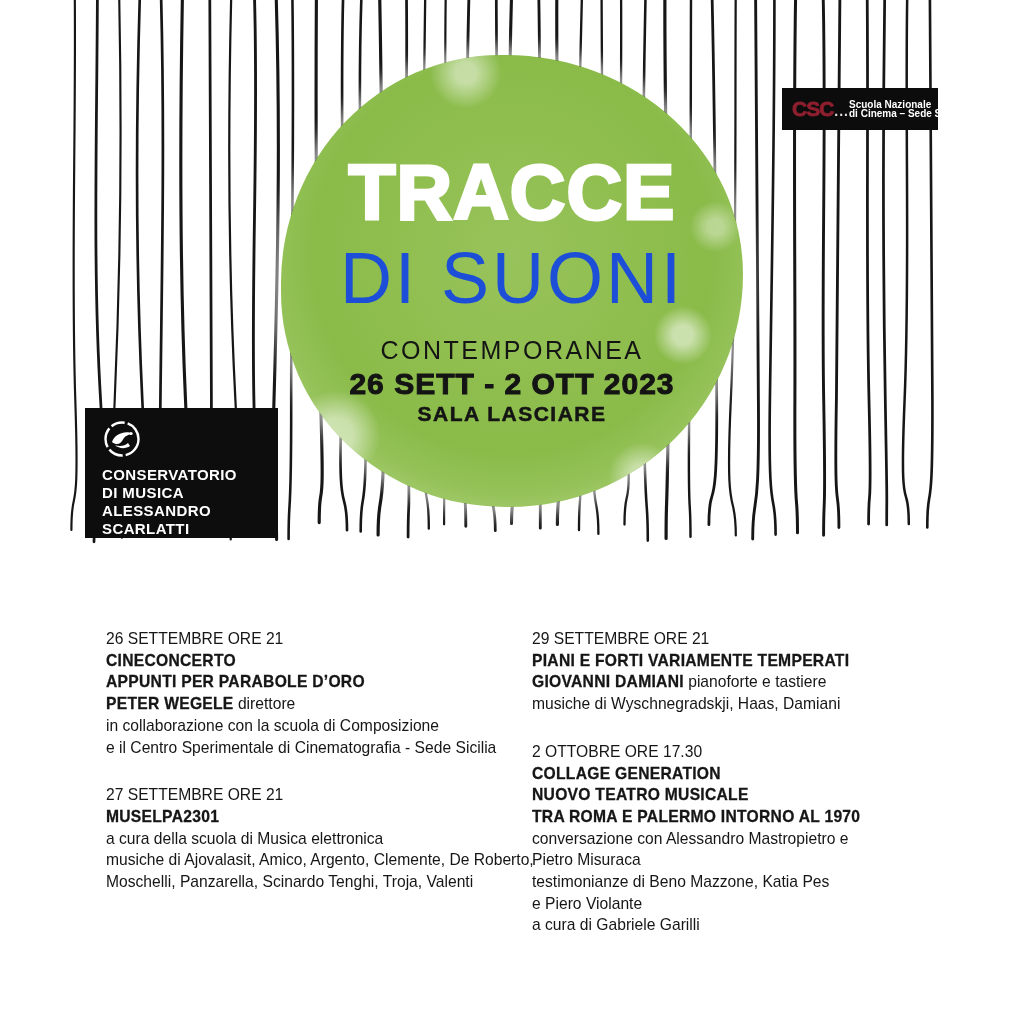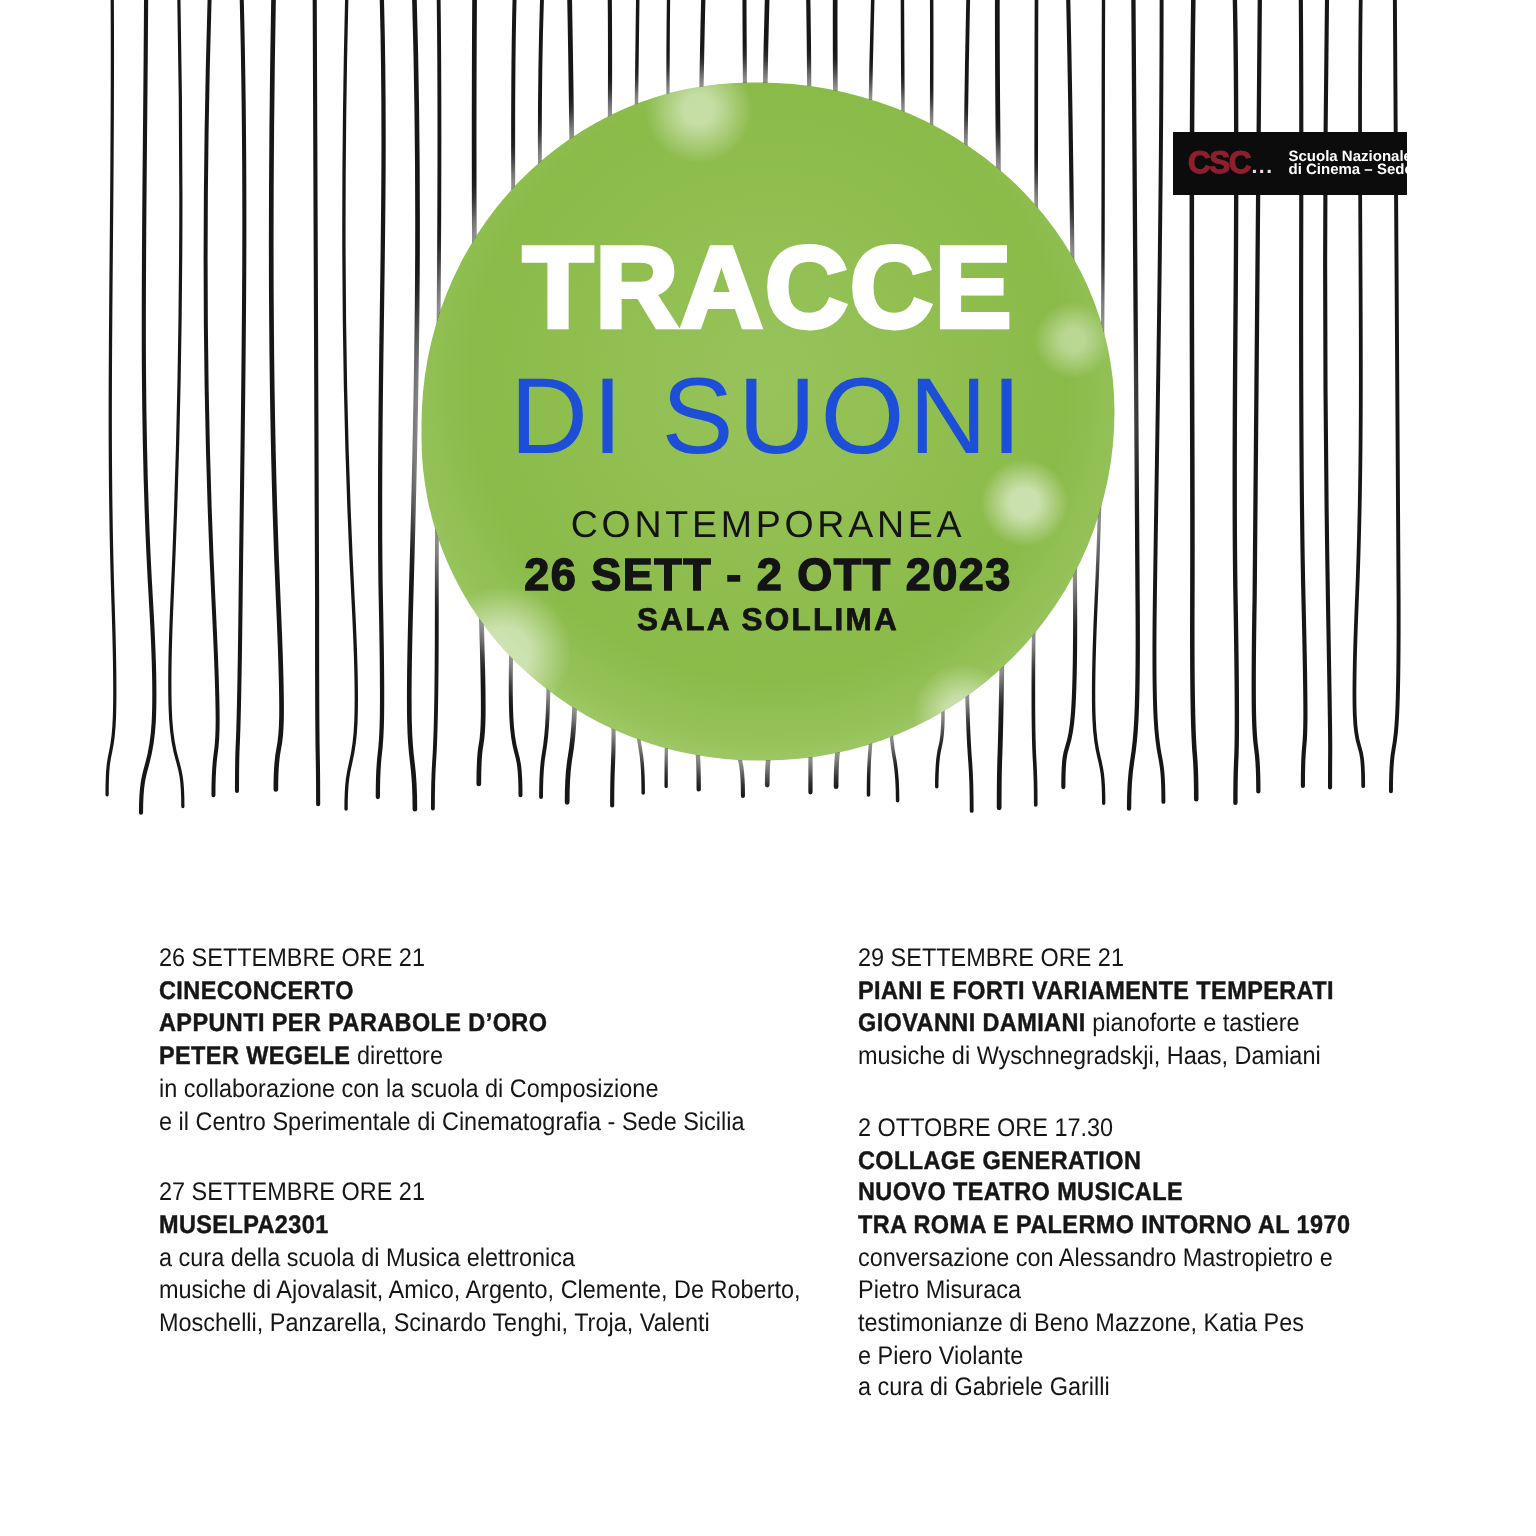--- a/index.html
+++ b/index.html
@@ -32,36 +32,36 @@
   .t1{font-size:77px;line-height:84px;font-weight:bold;color:#fff;
       -webkit-text-stroke:3px #fff;letter-spacing:1px;}
   .t2{font-size:72px;line-height:88px;font-weight:100;color:#1d4ed8;letter-spacing:3px;}
   .t3{font-size:25px;line-height:28px;margin-top:14px;color:#141414;letter-spacing:2.5px;}
   .t4{font-size:30px;line-height:34px;margin-top:3px;font-weight:bold;color:#141414;
       letter-spacing:1px;-webkit-text-stroke:1px #141414;}
   .t5{font-size:21px;line-height:26px;font-weight:bold;color:#141414;
       letter-spacing:1.5px;-webkit-text-stroke:.5px #141414;}
   .csc{
     position:absolute;left:782px;top:88px;width:156px;height:42px;background:#0c0c0c;
-    display:flex;align-items:center;padding:0 6px 0 10px;box-sizing:border-box;gap:10px;
+    display:flex;align-items:center;padding:0 6px 0 10px;box-sizing:border-box;gap:0;
   }
   .csc-word{color:#8e1f2f;font-weight:bold;font-size:21px;letter-spacing:-1px;
       -webkit-text-stroke:.8px #8e1f2f;}
   .csc-dots{color:#e8dede;font-weight:bold;font-size:14px;letter-spacing:1px;margin-left:1px;}
   .csc-text{color:#ffffff;font-size:10px;line-height:9px;font-weight:bold;white-space:nowrap;}
   .cons{
     position:absolute;left:85px;top:408px;width:193px;height:130px;background:#0d0d0d;
     padding:11px 0 0 17px;box-sizing:border-box;
   }
   .emblem{width:40px;height:40px;display:block;}
   .cons-lines{margin-top:7px;color:#ffffff;font-weight:bold;font-size:15px;
       line-height:18px;letter-spacing:.4px;}
   .col{position:absolute;top:585px;margin-top:43px;}
   .colL{left:106px;width:455px;}
-  .colR{left:572px;width:448px;}
+  .colR{left:532px;width:448px;}
   .event{margin-bottom:26px;font-size:17px;line-height:21.7px;color:#161616;}
   .event > div{transform:scaleX(.92);transform-origin:0 50%;white-space:nowrap;}
   .b{font-weight:bold;letter-spacing:.3px;-webkit-text-stroke:.3px #161616;}
 </style>
 </head>
 <body>
 
 <div class="poster">
 
   <svg class="stripes" viewBox="0 0 1024 548" xmlns="http://www.w3.org/2000/svg">
@@ -107,33 +107,48 @@
       <path d="M 929.9 -3 C 930.2 140, 932.0 270, 932.4 400 S 927.3 477.5, 927.3 527.5" fill="none" stroke="#161616" stroke-width="2.63" stroke-linecap="round"></path>
     </svg>
 
   <div class="blob"></div>
 
   <div class="titleblock">
     <div class="t1">TRACCE</div>
     <div class="t2">DI SUONI</div>
     <div class="t3">CONTEMPORANEA</div>
     <div class="t4">26 SETT - 2 OTT 2023</div>
-    <div class="t5">SALA SOLLIMA</div>
+    <div class="t5">SALA LASCIARE</div>
   </div>
 
   <div class="csc">
     <div class="csc-logo">
       <span class="csc-word">CSC</span><span class="csc-dots">...</span>
     </div>
     <div class="csc-text">
       <div>Scuola Nazionale</div>
       <div>di Cinema – Sede Sicilia</div>
     </div>
   </div>
 
+  <div class="cons">
+    <svg class="emblem" viewBox="0 0 40 40">
+      <circle cx="20" cy="20" r="16.5" fill="none" stroke="#ffffff" stroke-width="2.4" stroke-dasharray="22 3 15 3 20 3 14 3"></circle>
+      <path d="M10 23 C13 14 25 11 31 15 C26 15.5 23 17 21 20.5 C19 24.5 15 27 10 23 Z" fill="#ffffff"></path>
+      <path d="M13 26 C17 28 23 27 26 24 L28 27 C24 30 17 30 13 26 Z" fill="#ffffff"></path>
+      <circle cx="29" cy="14.5" r="1.6" fill="#ffffff"></circle>
+    </svg>
+    <div class="cons-lines">
+      <div>CONSERVATORIO</div>
+      <div>DI MUSICA</div>
+      <div>ALESSANDRO</div>
+      <div>SCARLATTI</div>
+      <div>PALERMO</div>
+    </div>
+  </div>
 
   <div class="col colL">
       <div class="event">
         <div>26 SETTEMBRE ORE 21</div>
         <div><span class="b">CINECONCERTO</span></div>
         <div><span class="b">APPUNTI PER PARABOLE D’ORO</span></div>
         <div><span class="b">PETER WEGELE</span><span> direttore</span></div>
         <div><span>in collaborazione con la scuola di Composizione</span></div>
         <div><span>e il Centro Sperimentale di Cinematografia - Sede Sicilia</span></div>
       </div>

